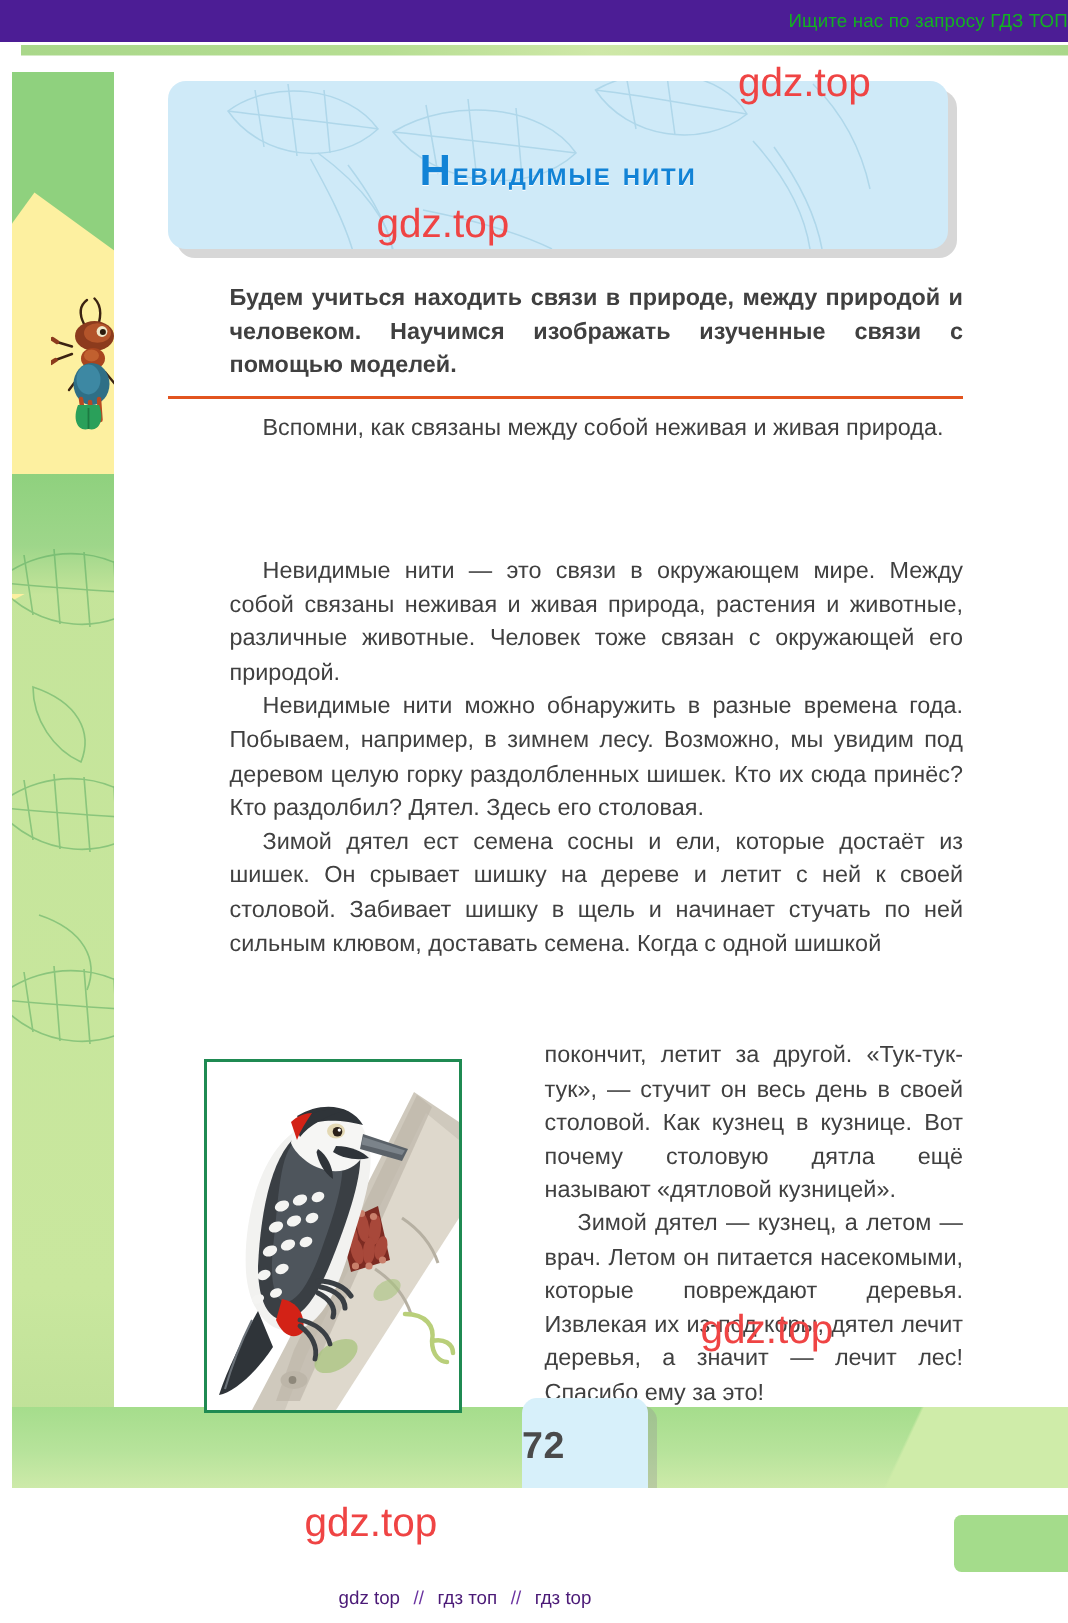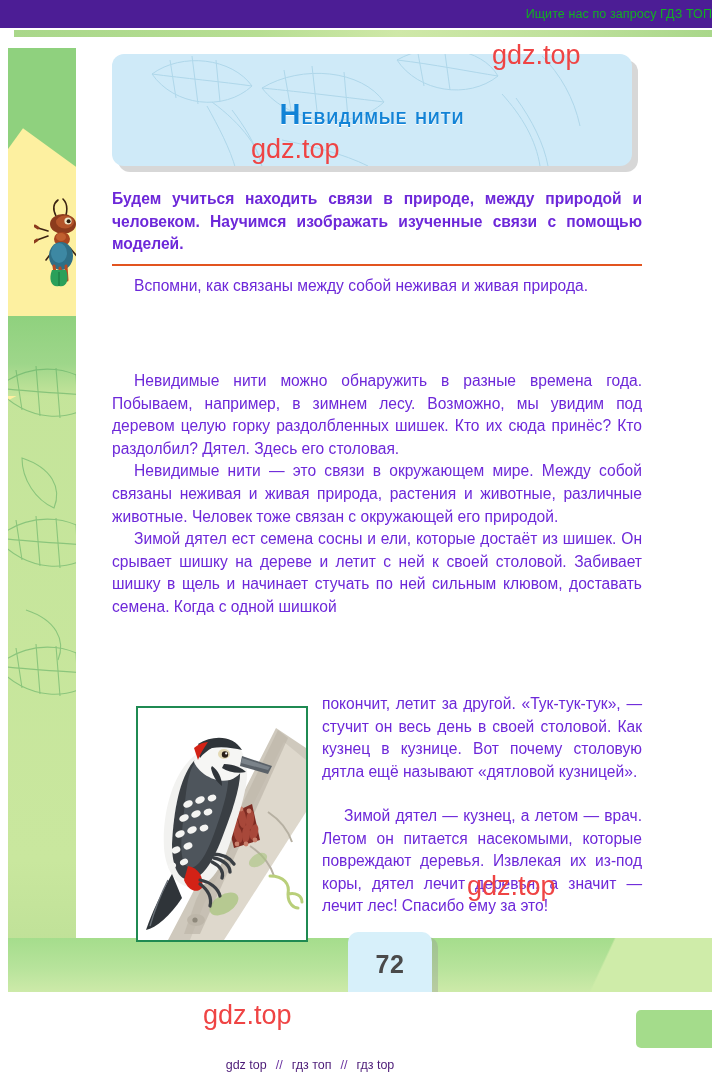--- a/index.html
+++ b/index.html
@@ -143,24 +143,25 @@
 
   
   .body-col {
     position: absolute;
     left: 36px; top: 140px;
     width: 530px;
   }
   .ptext {
     font-size: 15.6px;
     line-height: 22.6px;
-    color: #6d28d9;
+    color: #404040;
     text-align: justify;
     text-justify: inter-word;
     margin-bottom: 0px;
+    margin-left: 41px;
   }
   .ptext.bold { font-weight: 700; }
   .ptext.indent { text-indent: 22px; }
 
   .rule {
     width: 530px;
     height: 2px;
     background: #e2541f;
     margin: 8px 0 9px 0;
   }
@@ -207,21 +208,20 @@
   .pagenum {
     position: absolute;
     left: 348px; top: 902px;
     width: 84px; height: 86px;
     background: #d7f0fa;
     border-radius: 10px;
     box-shadow: 6px 5px 0 rgba(150,150,150,.35);
     z-index: 9;
     display: flex;
     align-items: flex-start;
-    justify-content: center;
     padding-top: 18px;
   }
   .pagenum span {
     color: #4a4a4a;
     font-weight: 700;
     font-size: 25px;
     letter-spacing: .5px;
   }
 
   
@@ -353,22 +353,22 @@
         <div class="title-text"><span class="cap">Н</span><span>евидимые  нити</span></div>
       </div>
 
       <div class="body-col">
         <p class="ptext bold">Будем учиться находить связи в природе, между природой и человеком. Научимся изображать изученные связи с помощью моделей.</p>
         <div class="rule"></div>
         <p class="ptext indent">Вспомни, как связаны между собой неживая и живая природа.</p>
       </div>
 
       <div class="body-col" style="top:322px;">
+        <p class="ptext indent">Невидимые нити — это связи в окружающем мире. Между собой связаны неживая и живая природа, растения и животные, различные животные. Человек тоже связан с окружающей его природой.</p>
         <p class="ptext indent">Невидимые нити можно обнаружить в разные времена года. Побываем, например, в зимнем лесу. Возможно, мы увидим под деревом целую горку раздолбленных шишек. Кто их сюда принёс? Кто раздолбил? Дятел. Здесь его столовая.</p>
-        <p class="ptext indent">Невидимые нити — это связи в окружающем мире. Между собой связаны неживая и живая природа, растения и животные, различные животные. Человек тоже связан с окружающей его природой.</p>
         <p class="ptext indent">Зимой дятел ест семена сосны и ели, которые достаёт из шишек. Он срывает шишку на дереве и летит с ней к своей столовой. Забивает шишку в щель и начинает стучать по ней сильным клювом, доставать семена. Когда с одной шишкой</p>
       </div>
 
       <div class="wrap-col">
         <p class="ptext">покончит, летит за другой. «Тук-тук-тук», — стучит он весь день в своей столовой. Как кузнец в кузнице. Вот почему столовую дятла ещё называют «дятловой кузницей».</p>
       </div>
 
       <div class="tail-col">
         <p class="ptext indent">Зимой дятел — кузнец, а летом — врач. Летом он питается насекомыми, которые повреждают деревья. Извлекая их из-под коры, дятел лечит деревья, а значит — лечит лес! Спасибо ему за это!</p>
       </div>

